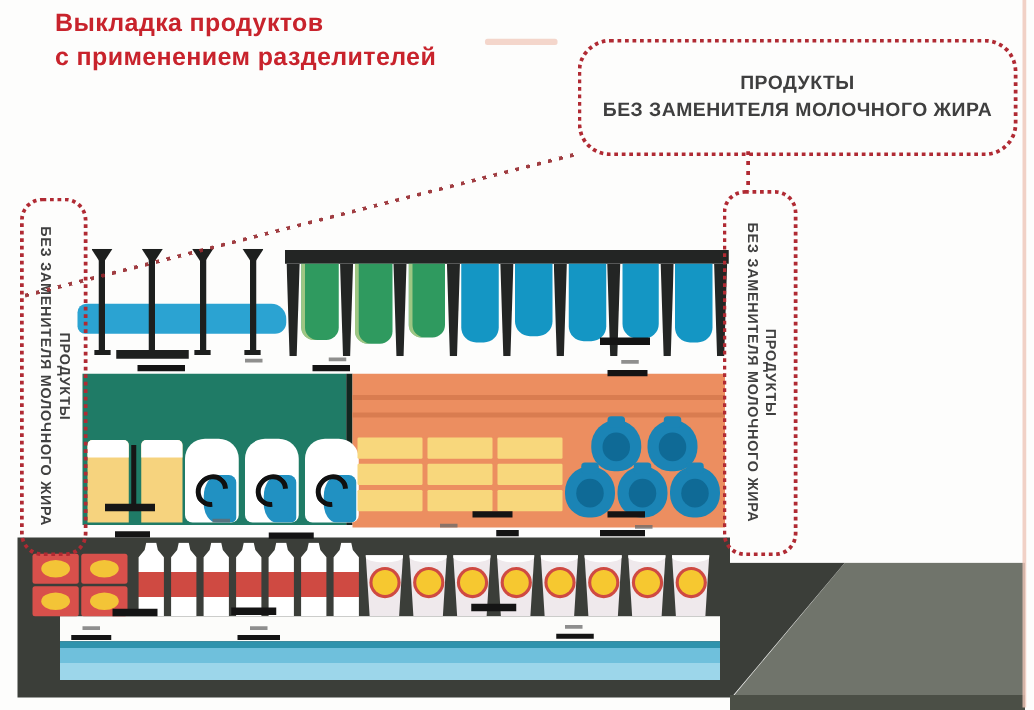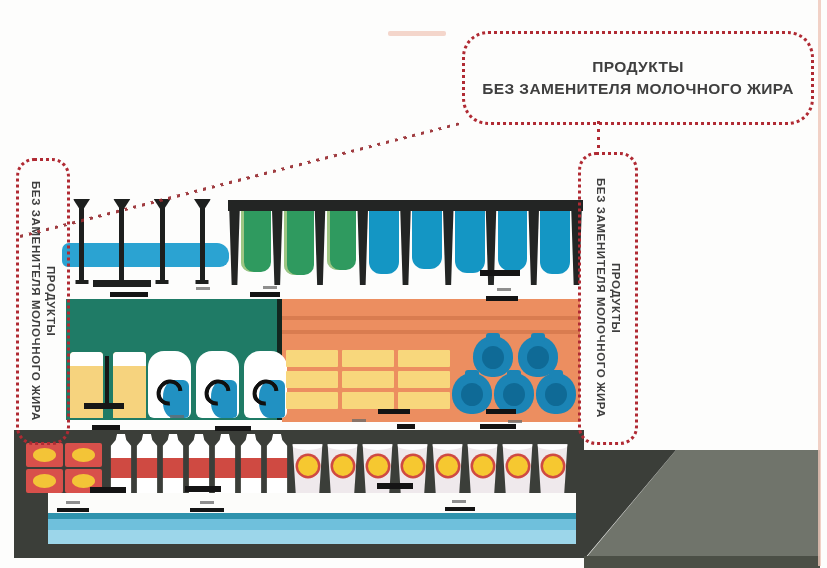--- a/index.html
+++ b/index.html
@@ -105,20 +105,24 @@
   .tag{background:#141414;z-index:6;}
   .ttiny{background:#6a6a6a;height:3px;opacity:.75;z-index:6;}
 
   .pborder{left:818px;top:0;width:3px;height:566px;background:#eec6b8;opacity:.8;}
 </style>
 </head>
 <body>
 
 <div class="canvas">
 
+  <div class="abs page-title">
+    <div>Выкладка продуктов</div>
+    <div>с применением разделителей</div>
+  </div>
   <div class="abs title-smudge"></div>
 
   <div class="abs bubble">
     <div>ПРОДУКТЫ</div>
     <div>БЕЗ ЗАМЕНИТЕЛЯ МОЛОЧНОГО ЖИРА</div>
   </div>
   <div class="abs vdots tail-v"></div>
   <div class="abs hdots leader"></div>
 
   <div class="abs strip strip-left">

